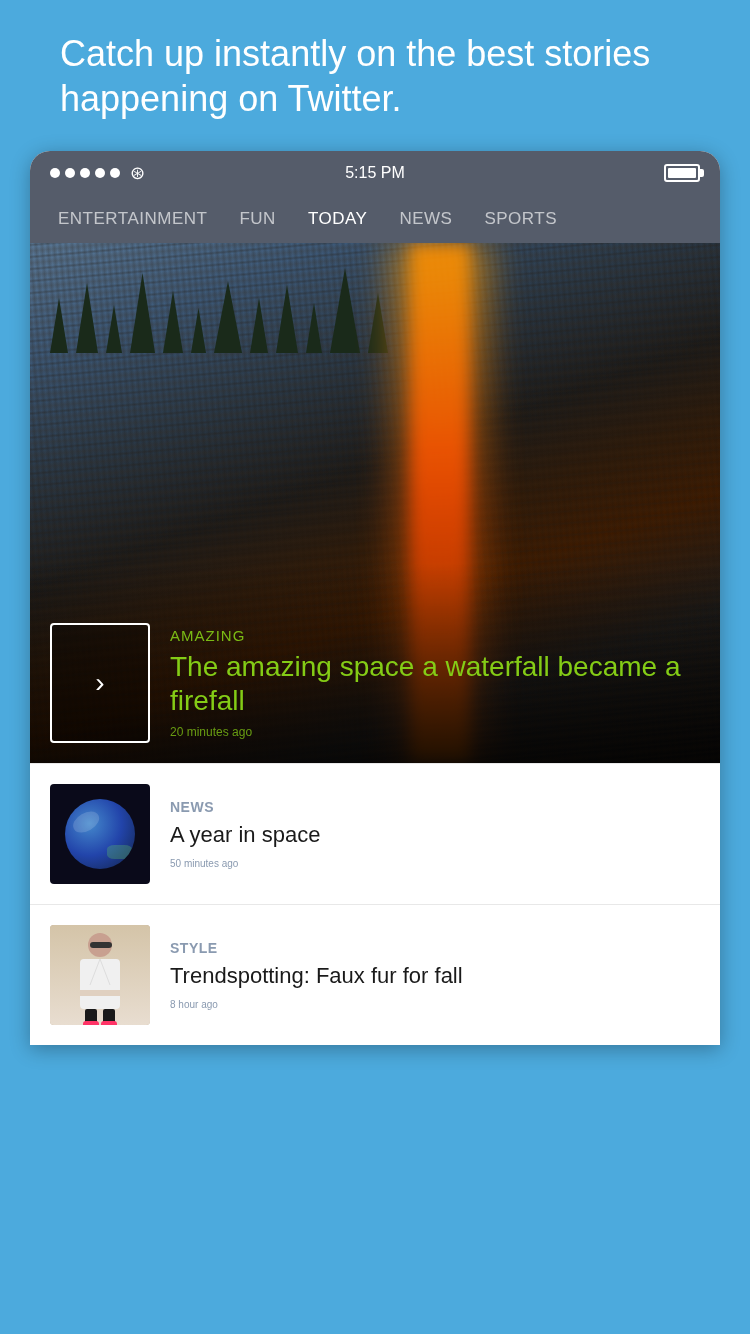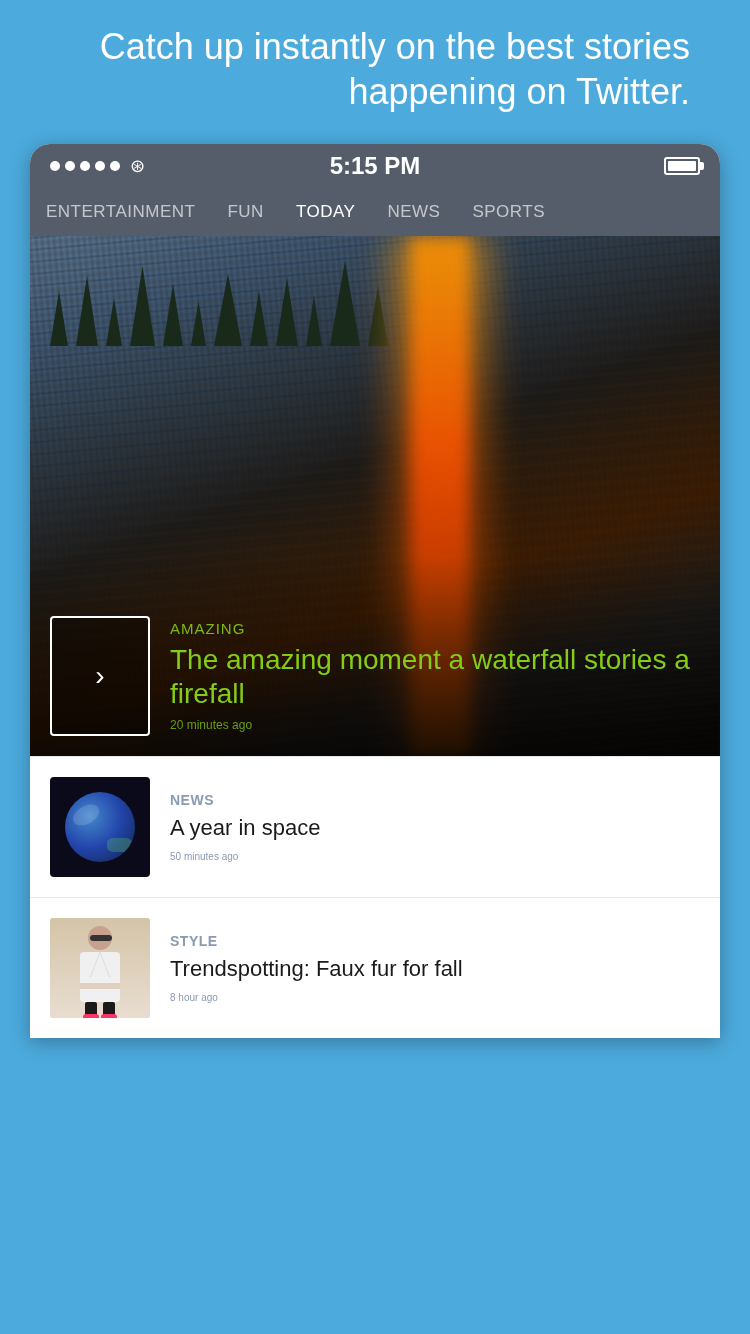--- a/index.html
+++ b/index.html
@@ -8,22 +8,22 @@
       width: 750px;
       min-height: 1334px;
       background-color: #4CAADD;
       font-family: -apple-system, 'Helvetica Neue', Helvetica, Arial, sans-serif;
       overflow-x: hidden;
     }
 
     
     .app-header {
       background-color: #4CAADD;
-      text-align: right;
-      padding: 24px 60px 30px;
+      text-align: left;
+      padding: 31px 60px 30px;
     }
     .app-tagline {
       color: white;
       font-size: 36px;
       font-weight: 400;
       line-height: 1.25;
     }
 
     
     .phone-wrapper {
@@ -58,22 +58,22 @@
       border-radius: 50%;
       background: white;
     }
     .wifi-icon {
       color: white;
       font-size: 18px;
       margin-left: 4px;
     }
     .status-time {
       color: white;
-      font-size: 24px;
-      font-weight: 700;
+      font-size: 16px;
+      font-weight: 400;
       position: absolute;
       left: 50%;
       transform: translateX(-50%);
     }
     .status-right {
       display: flex;
       align-items: center;
     }
     .battery {
       width: 36px;
@@ -102,20 +102,21 @@
       width: 100%;
       border-radius: 1px;
     }
 
     
     .nav-tabs {
       background: #555C6A;
       display: flex;
       align-items: flex-start;
       overflow: hidden;
+      padding-left: 12px;
     }
     .nav-tab {
       color: rgba(255,255,255,0.65);
       font-size: 17px;
       font-weight: 400;
       padding: 14px 16px;
       white-space: nowrap;
       letter-spacing: 0.5px;
       cursor: pointer;
     }
@@ -435,21 +436,21 @@
         <div class="fire-fall"></div>
       </div>
       <div class="hero-overlay"></div>
 
       <div class="hero-story">
         <div class="story-thumb">
           <span class="story-thumb-arrow">›</span>
         </div>
         <div class="story-meta">
           <div class="story-category">AMAZING</div>
-          <div class="story-title">The amazing moment a waterfall stories a firefall</div>
+          <div class="story-title">The amazing space a waterfall became a firefall</div>
           <div class="story-time">20 minutes ago</div>
         </div>
       </div>
     </div>
 
     <div class="news-list">
 
       <div class="news-item">
         <div class="news-thumb">
           <div class="earth-thumb">

